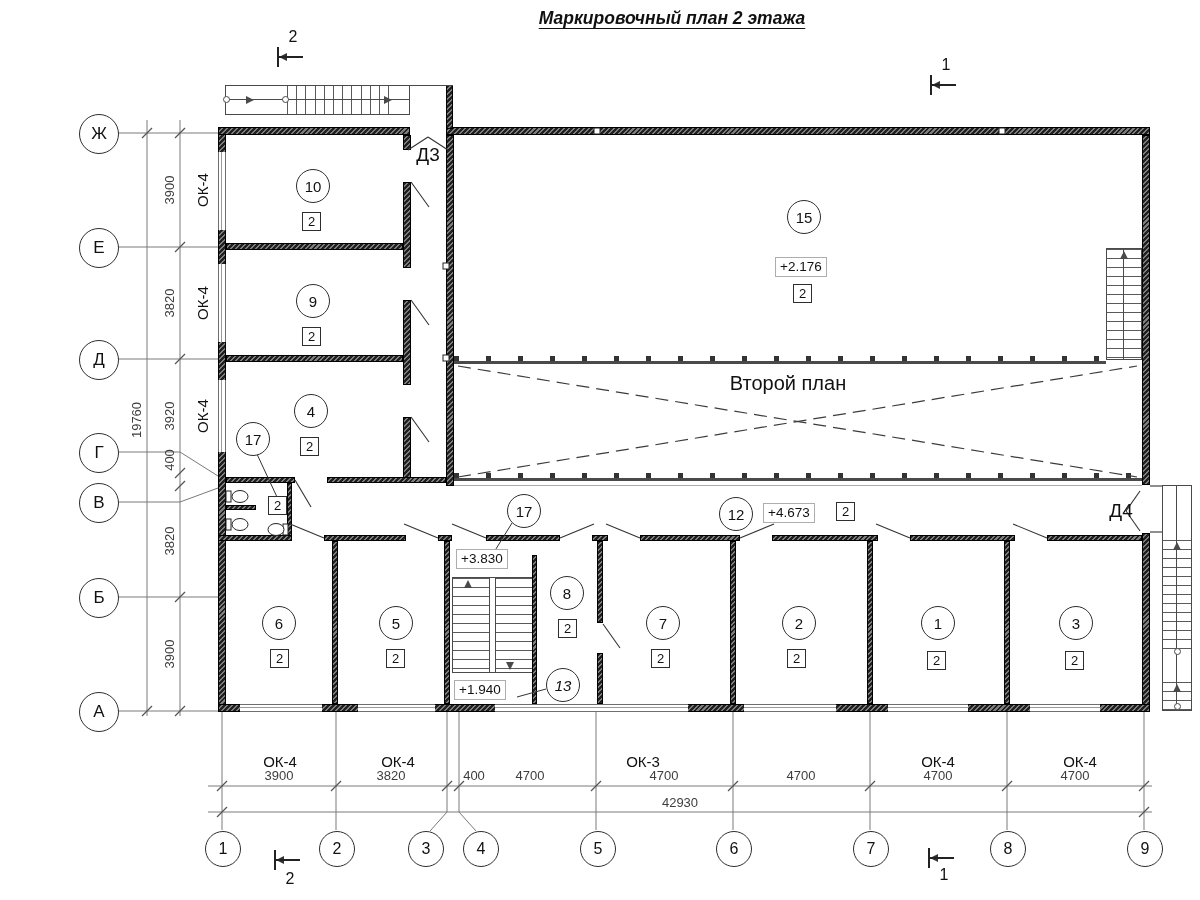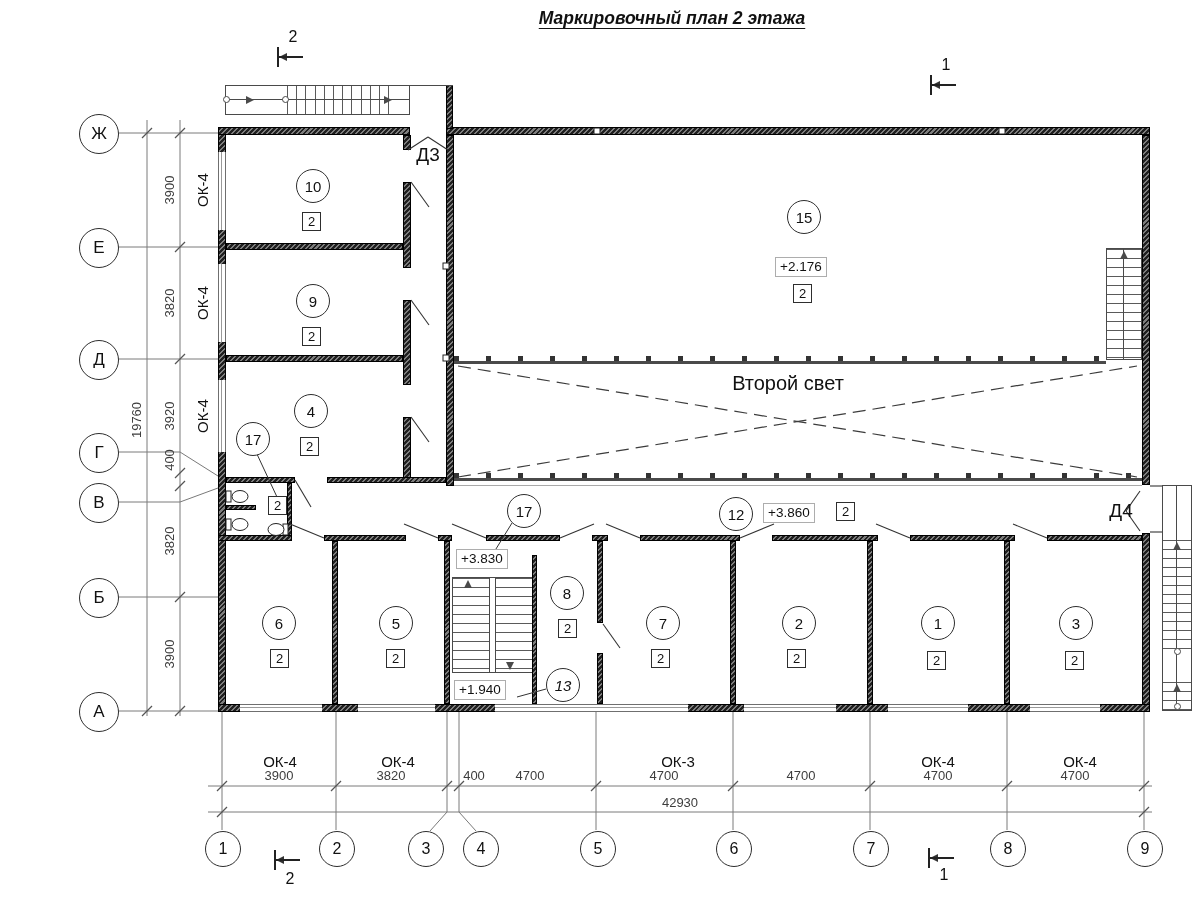--- a/index.html
+++ b/index.html
@@ -290,21 +290,21 @@
   <div class="vt dimt" style="left:129px;top:190px;">3900</div>
   <div class="vt dimt" style="left:129px;top:303px;">3820</div>
   <div class="vt dimt" style="left:129px;top:416px;">3920</div>
   <div class="vt dimt" style="left:129px;top:460px;">400</div>
   <div class="vt dimt" style="left:129px;top:541px;">3820</div>
   <div class="vt dimt" style="left:129px;top:654px;">3900</div>
   <div class="vt dimt" style="left:96px;top:420px;">19760</div>
 
   <div class="ct wint" style="left:240px;top:753px;">ОК-4</div>
   <div class="ct wint" style="left:358px;top:753px;">ОК-4</div>
-  <div class="ct wint" style="left:638px;top:753px;text-align:right;">ОК-3</div>
+  <div class="ct wint" style="left:603px;top:753px;text-align:right;">ОК-3</div>
   <div class="ct wint" style="left:898px;top:753px;">ОК-4</div>
   <div class="ct wint" style="left:1040px;top:753px;">ОК-4</div>
   <div class="vt wint" style="left:162px;top:190px;">ОК-4</div>
   <div class="vt wint" style="left:162px;top:303px;">ОК-4</div>
   <div class="vt wint" style="left:162px;top:416px;">ОК-4</div>
 
   <div class="bubble rmb" style="left:256px;top:169px;">10</div>
   <div class="bubble rmb" style="left:256px;top:284px;">9</div>
   <div class="bubble rmb" style="left:254px;top:394px;">4</div>
   <div class="bubble rmb" style="left:196px;top:422px;">17</div>
@@ -328,21 +328,21 @@
   <div class="sq" style="left:796px;top:502px;">2</div>
   <div class="sq" style="left:518px;top:619px;">2</div>
   <div class="sq" style="left:230px;top:649px;">2</div>
   <div class="sq" style="left:346px;top:649px;">2</div>
   <div class="sq" style="left:611px;top:649px;">2</div>
   <div class="sq" style="left:747px;top:649px;">2</div>
   <div class="sq" style="left:887px;top:651px;">2</div>
   <div class="sq" style="left:1025px;top:651px;">2</div>
 
   <div class="elev" style="left:735px;top:257px;">+2.176</div>
-  <div class="elev" style="left:723px;top:503px;">+3.860</div>
+  <div class="elev" style="left:723px;top:503px;">+4.673</div>
   <div class="elev" style="left:416px;top:549px;">+3.830</div>
   <div class="elev" style="left:414px;top:680px;">+1.940</div>
 
-  <div class="cc" style="left:748px;top:383px;font-size:20px;z-index:6;">Второй свет</div>
+  <div class="cc" style="left:748px;top:383px;font-size:20px;z-index:6;">Второй план</div>
   <div class="cc" style="left:388px;top:155px;font-size:19px;z-index:6;">Д3</div>
   <div class="cc" style="left:1081px;top:511px;font-size:19px;z-index:6;">Д4</div>
 
 </div>
 
 </body></html>

